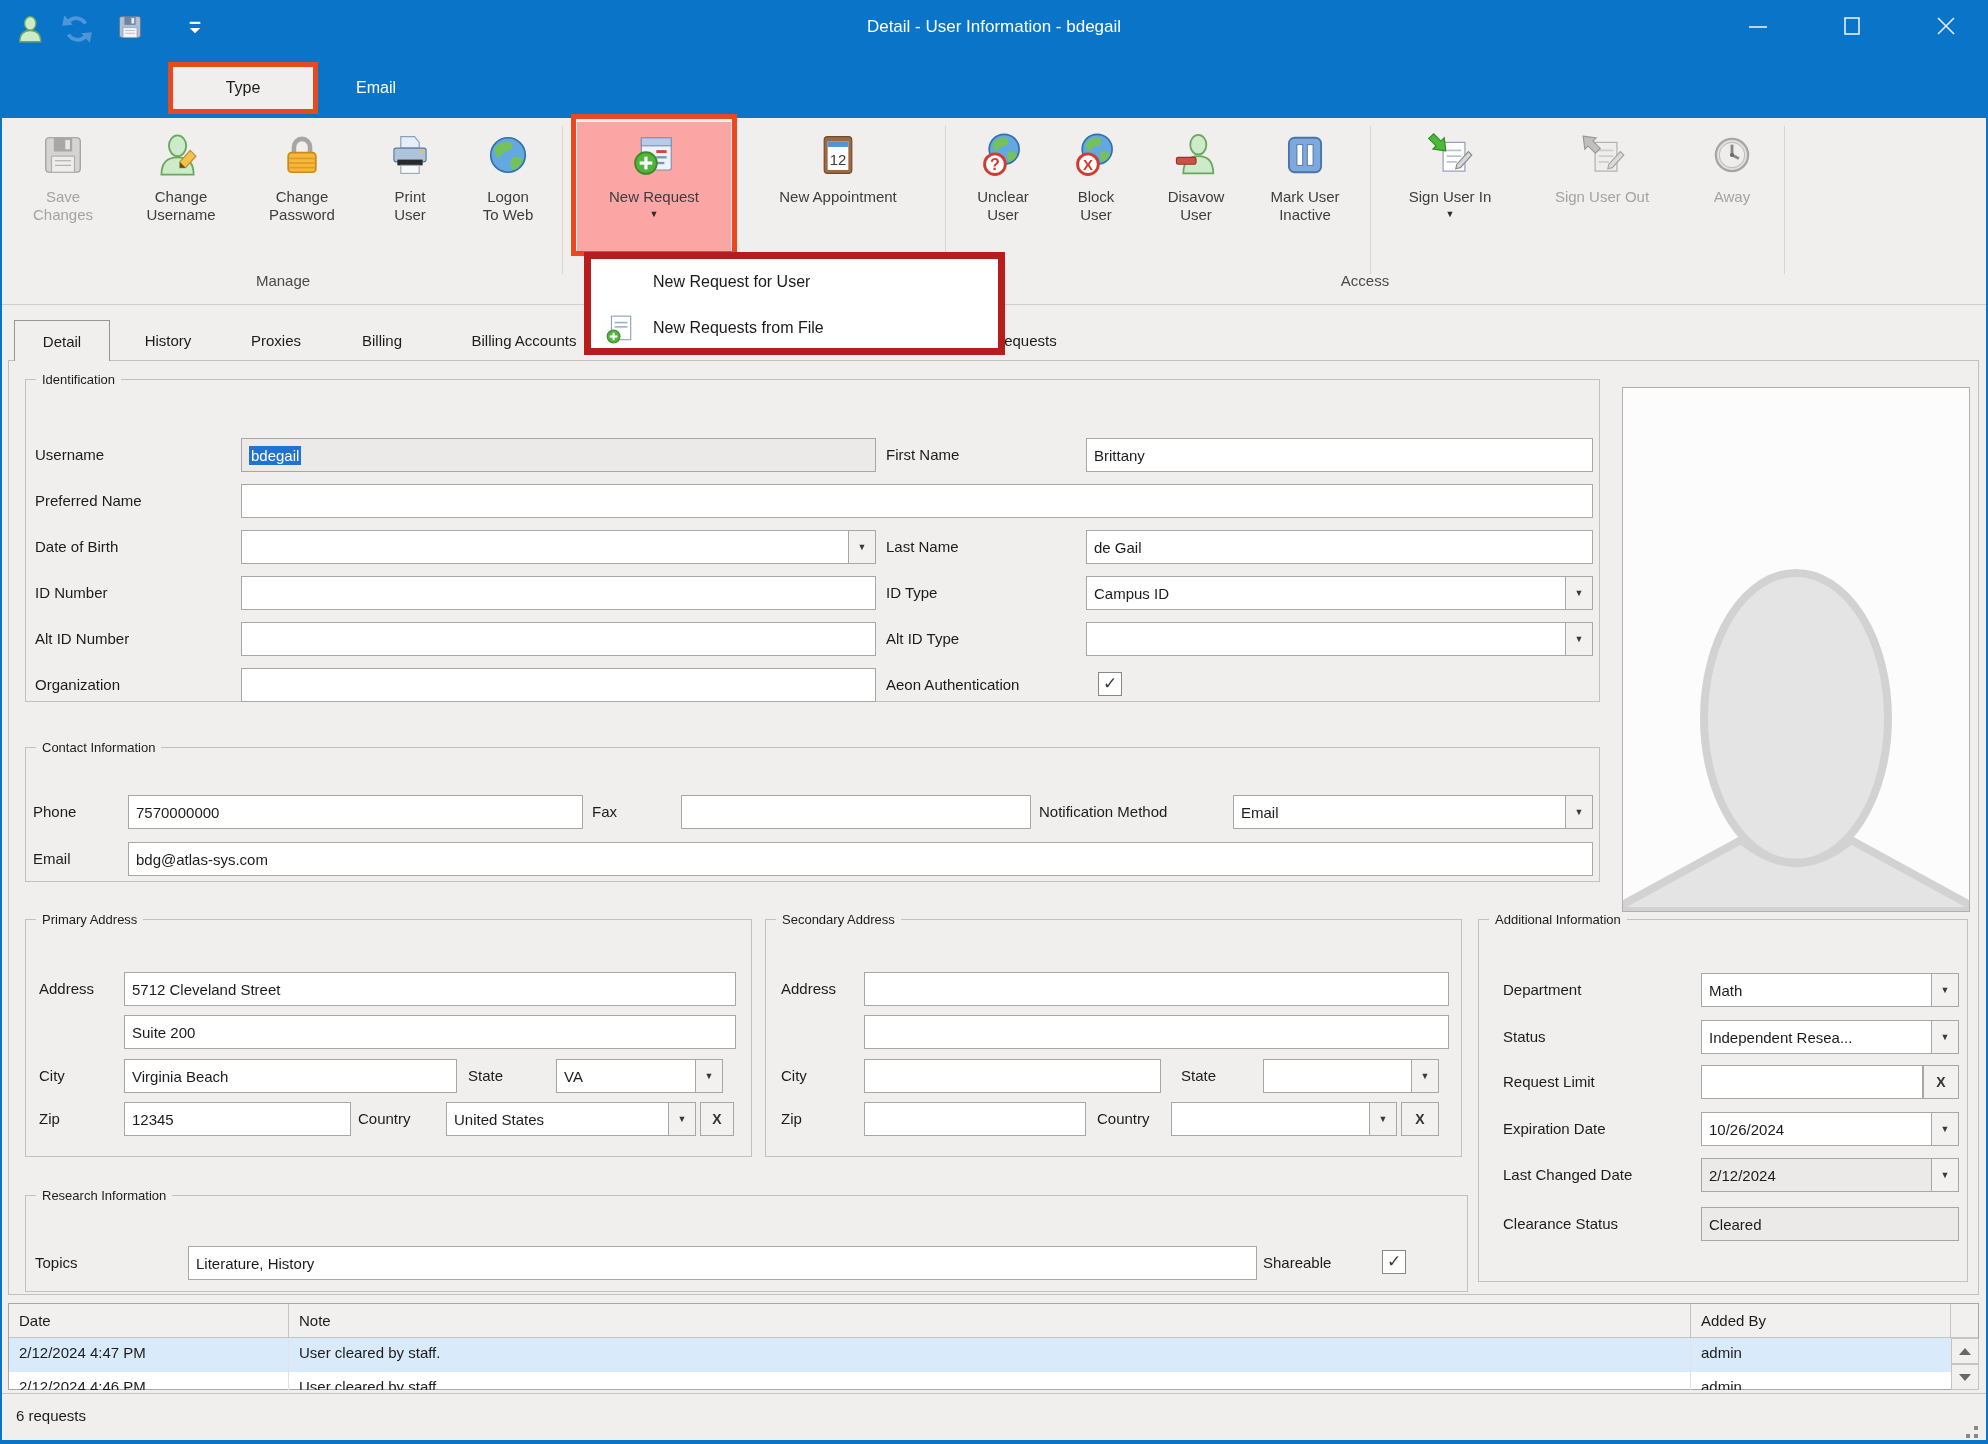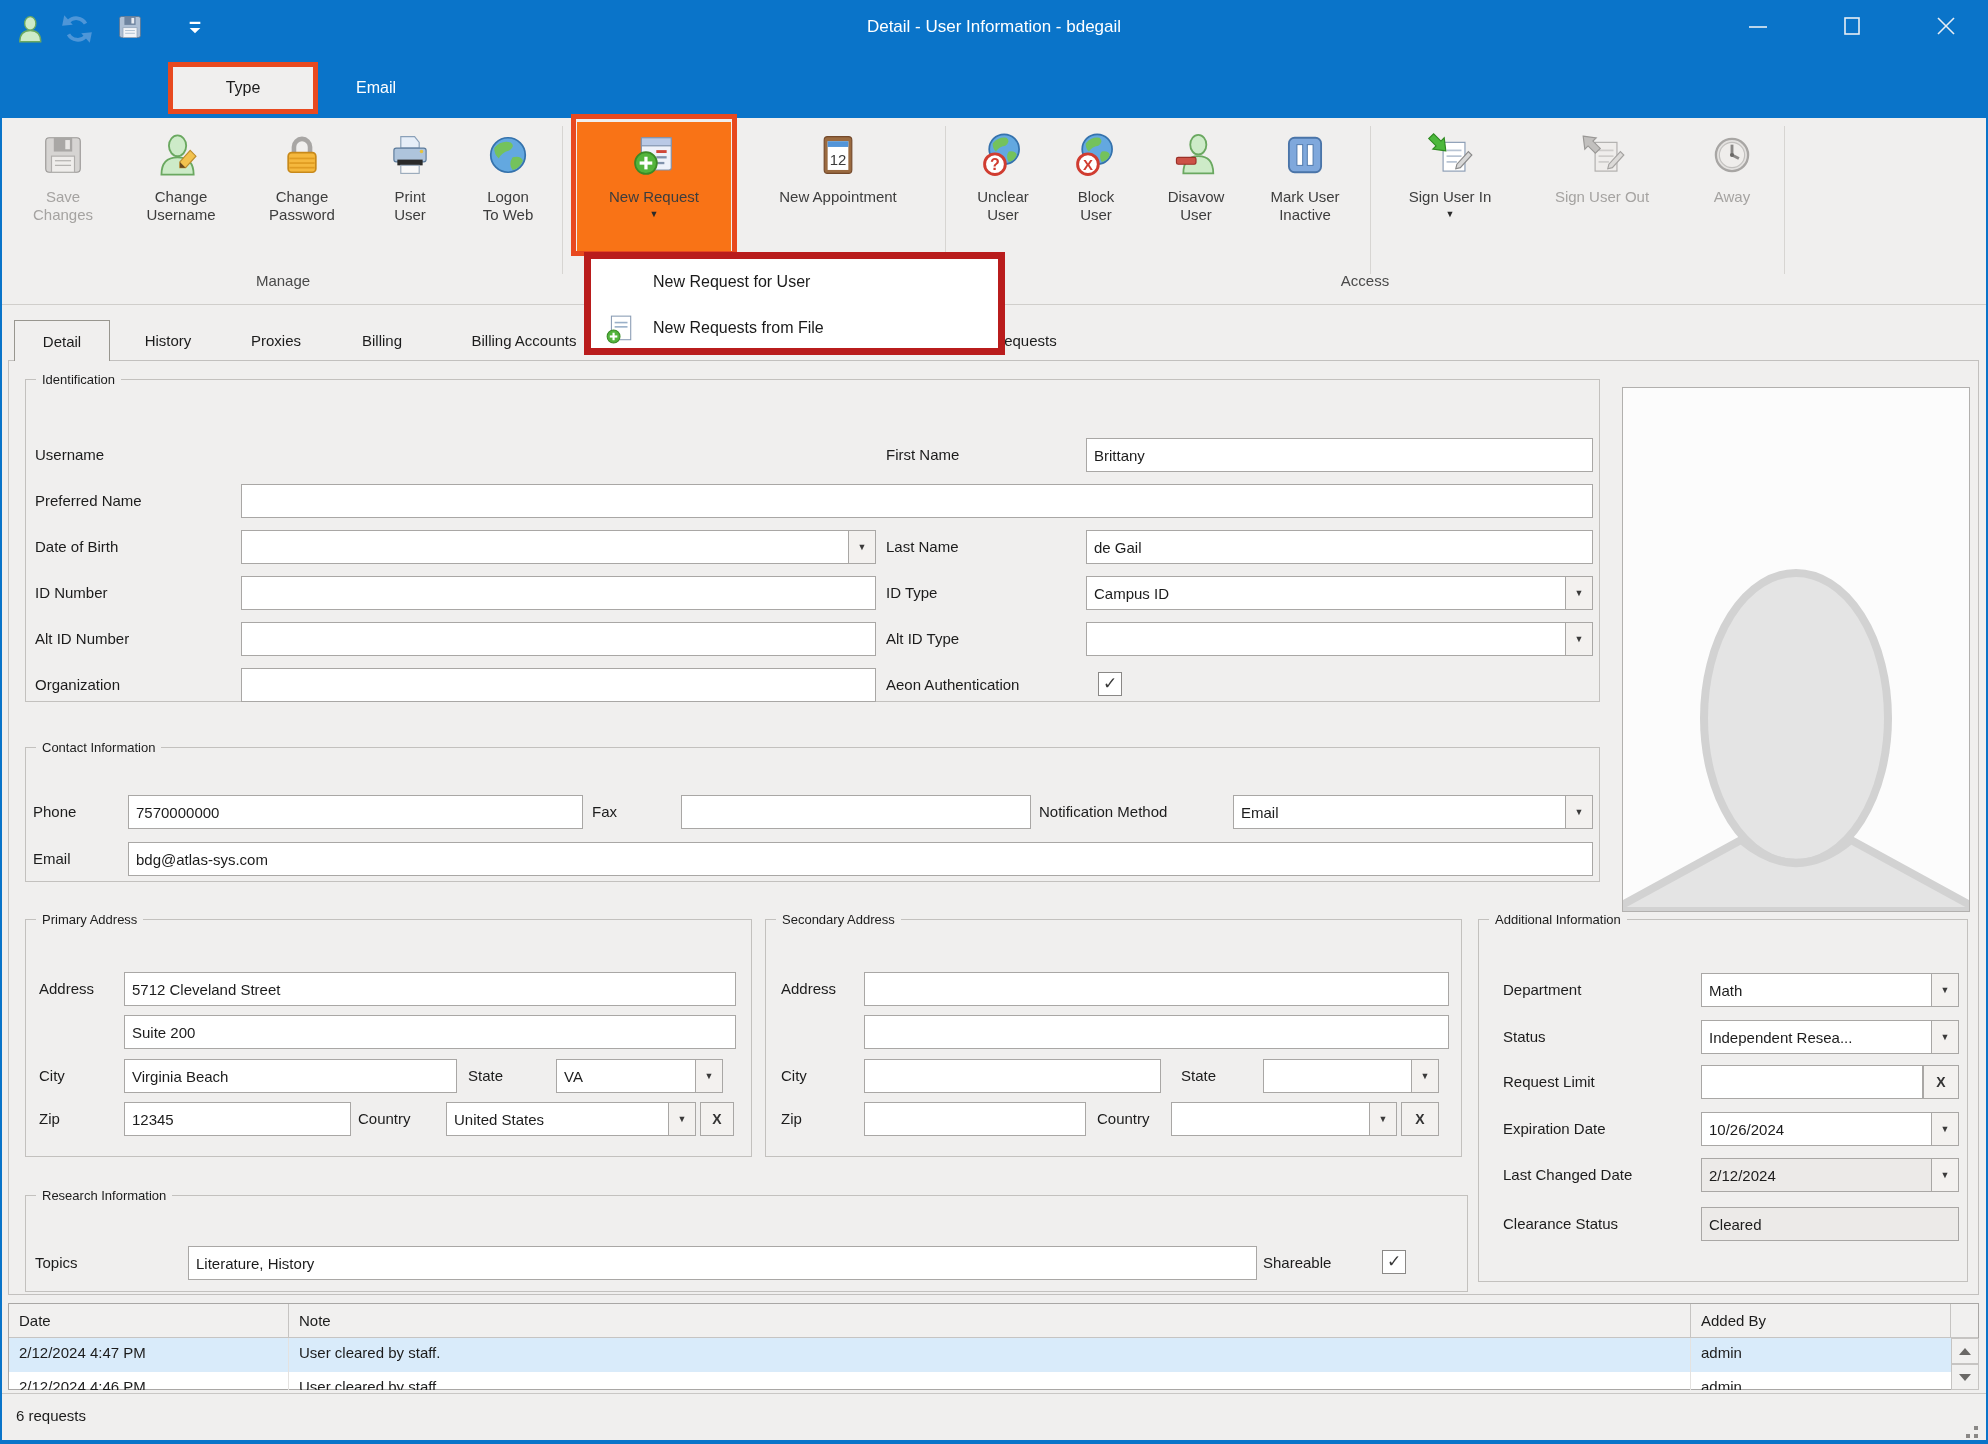--- a/index.html
+++ b/index.html
@@ -12,21 +12,21 @@
   #tabrow   { position:absolute; left:0; top:58px; width:1988px; height:60px; background:#0a74c9; }
   #title-text { position:absolute; left:0; top:17px; width:100%; text-align:center; color:#fff; font-size:17px; }
   .winbtn { position:absolute; top:0; height:56px; width:60px; display:flex; align-items:center; justify-content:center; cursor:pointer; }
 
   
   #ribbon { position:absolute; left:0; top:118px; width:1988px; height:187px; background:#f0efee; border-bottom:1px solid #d0cecb; }
   .rbtn { position:absolute; top:4px; height:132px; display:flex; flex-direction:column; align-items:center; cursor:pointer; }
   .rbtn .ic { height:50px; display:flex; align-items:center; justify-content:center; margin-top:8px; margin-bottom:8px; }
   .rbtn .t { font-size:15px; line-height:18px; color:#3d3d3d; text-align:center; white-space:nowrap; }
   .rbtn.disabled .t { color:#a5a3a1; }
-  .rbtn.pressed { background:#f97316; }
+  .rbtn.pressed { background:#fca5a5; }
   .dda { font-size:9px; color:#2a2a2a; margin-top:4px; line-height:9px; }
   .rsep { position:absolute; top:8px; height:148px; width:1px; background:#d7d5d2; }
   .rgl { position:absolute; top:154px; font-size:15px; color:#4a4a4a; text-align:center; }
   .hl-box { position:absolute; border:5px solid #e8491f; pointer-events:none; z-index:6; }
 
   
   .hbar { position:absolute; width:38px; height:5px; background:#fff; border-radius:2px; }
 
   
   #home-tab { position:absolute; left:168px; top:62px; width:150px; height:52px; background:#f0efee; border:5px solid #e8491f; display:flex; align-items:center; justify-content:center; font-size:16px; color:#1c1c1c; cursor:pointer; z-index:4; }
@@ -402,20 +402,23 @@
           <rect x="4.5" y="20" width="7" height="2" fill="#fff"></rect>
         </svg>
     </span>
     <span>New Requests from File</span>
   </div>
 </div>
 
 <fieldset class="grp" style="left:25px;top:372px;width:1575px;height:330px">
   <legend>Identification</legend>
   <span class="lbl" style="left:9px;top:59px">Username</span>
+  <div class="fld ro" style="left:215px;top:51px;width:635px">
+      <span class="sel">bdegail</span>
+    </div>
   <span class="lbl" style="left:860px;top:59px">First Name</span>
   <div class="fld" style="left:1060px;top:51px;width:507px">
       <span>Brittany</span>
     </div>
 
   <span class="lbl" style="left:9px;top:105px">Preferred Name</span>
   <div class="fld" style="left:215px;top:97px;width:1352px">
       <span></span>
     </div>
 

